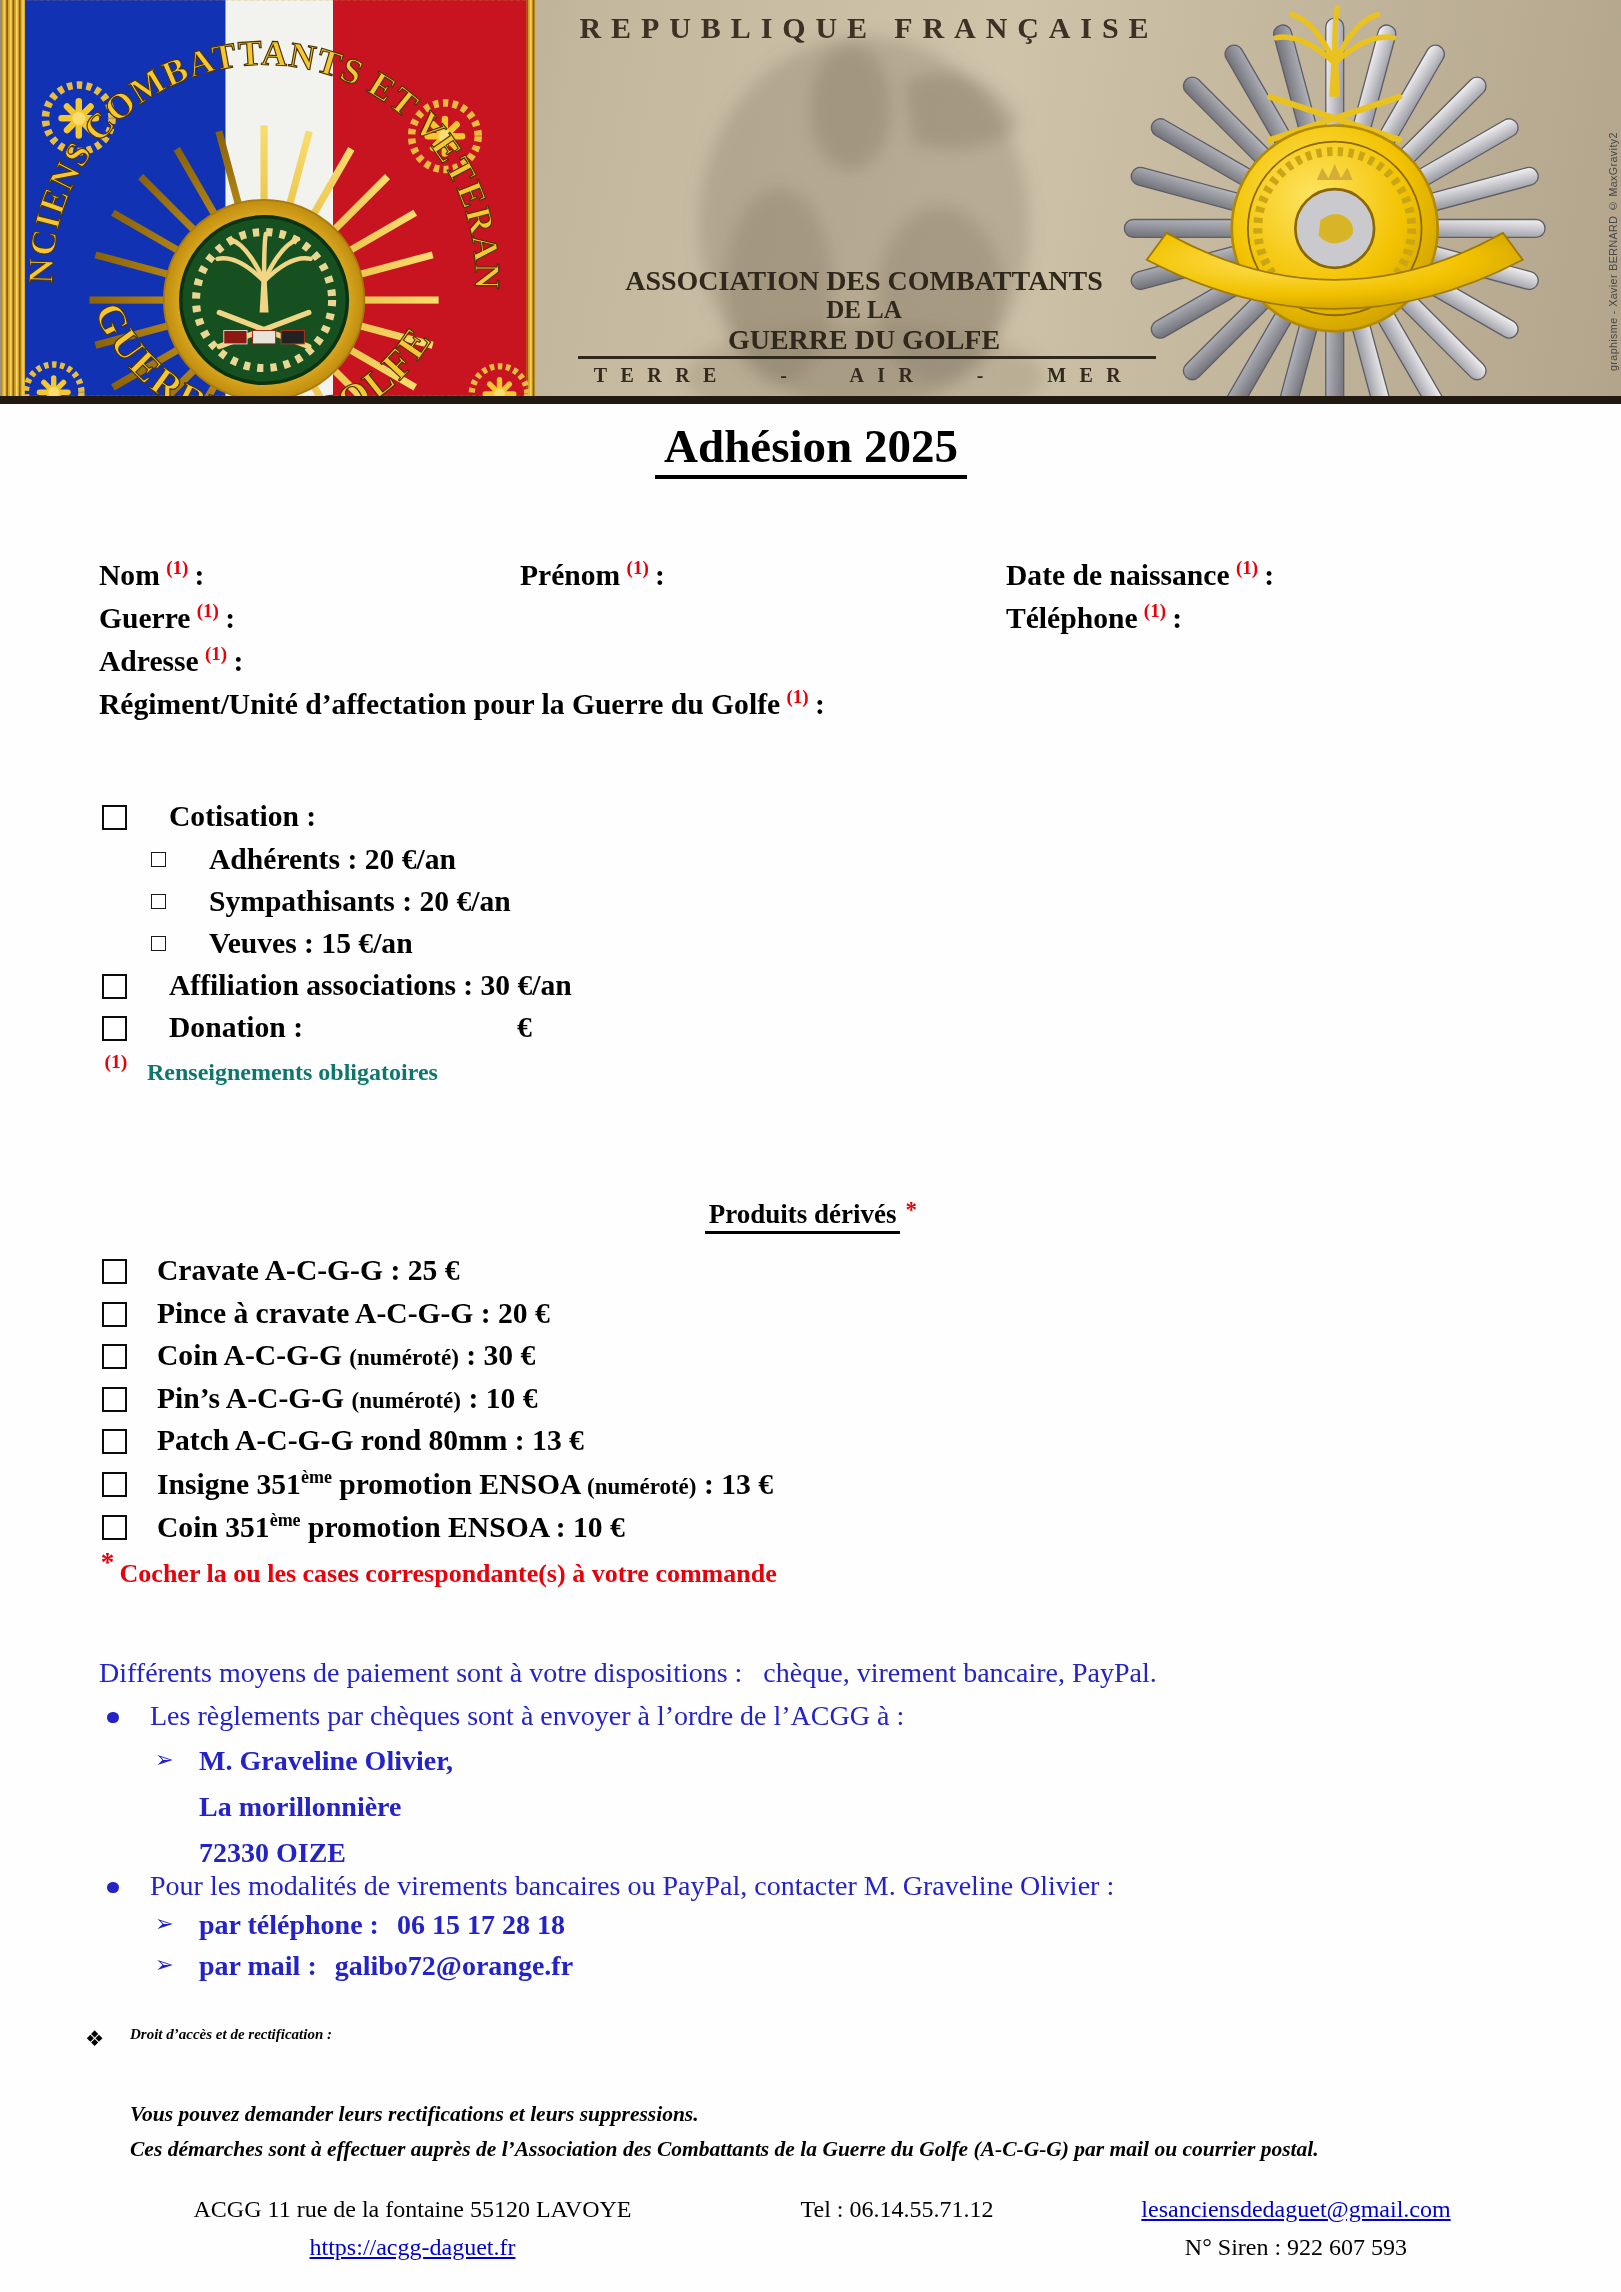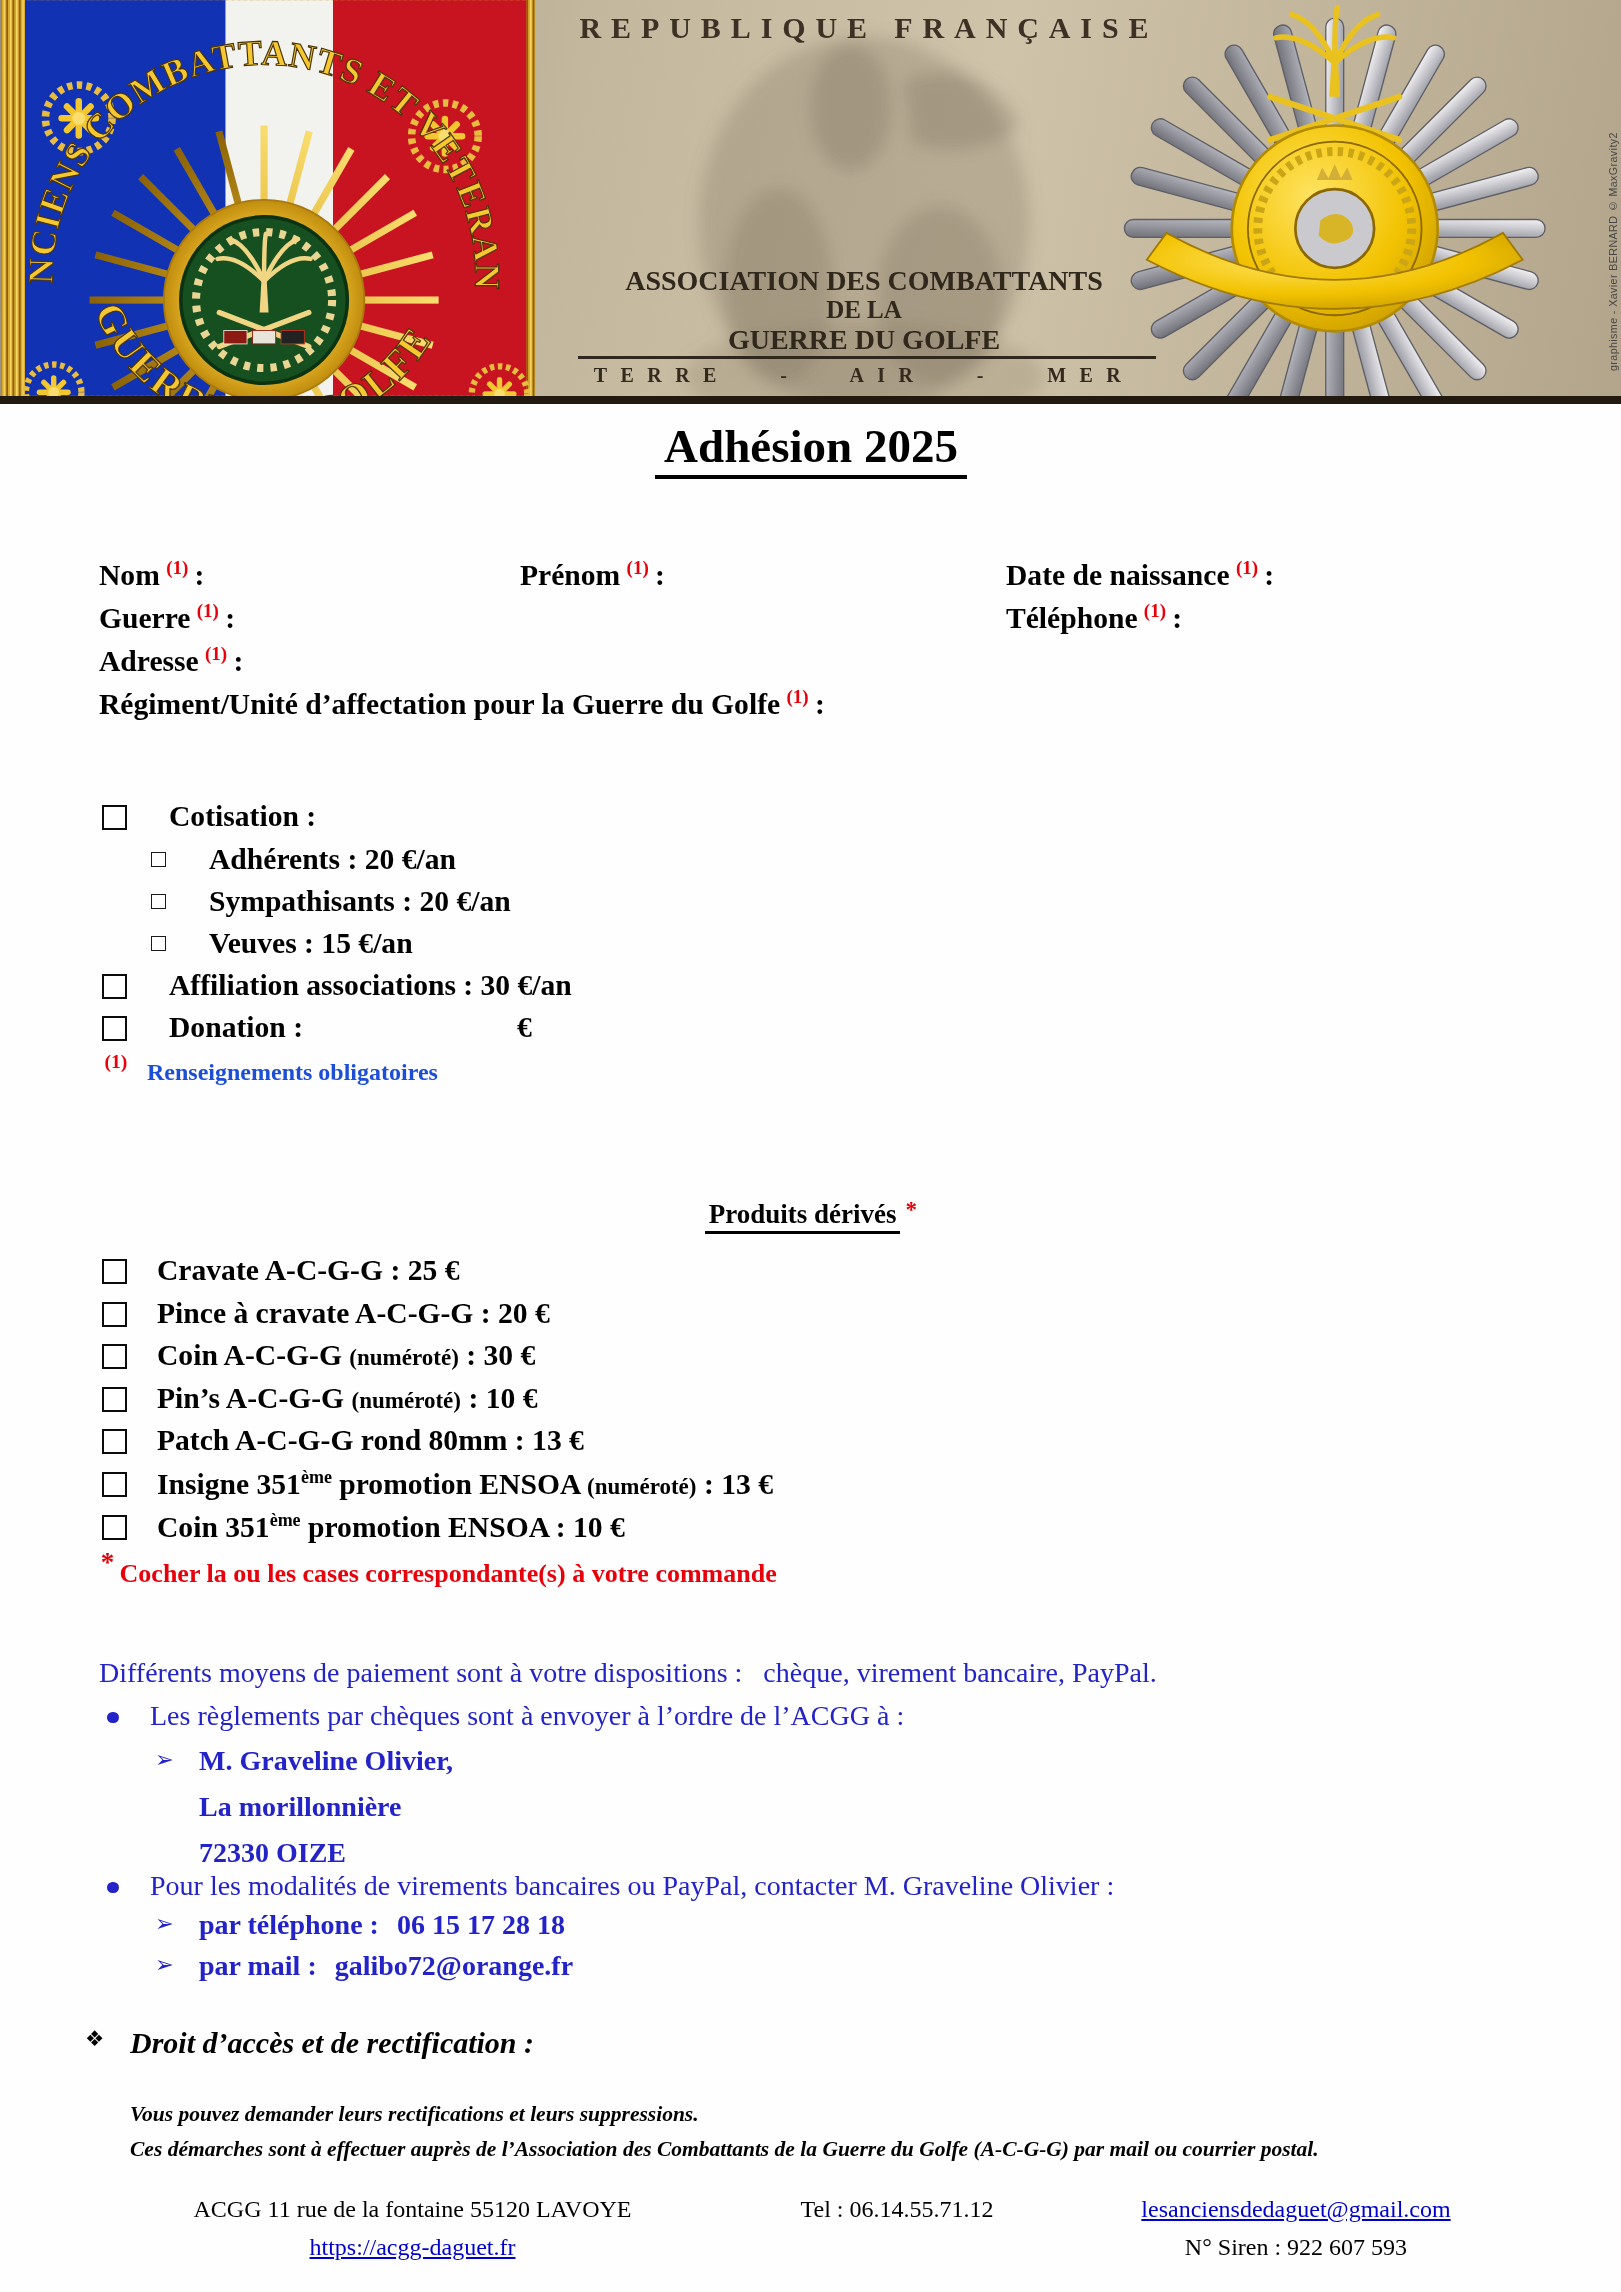--- a/index.html
+++ b/index.html
@@ -40,21 +40,21 @@
   .colon { margin-left:1.8px; }
 
   
   .crow { position:absolute; left:99px; height:39px; font-size:29.6px; font-weight:bold; white-space:nowrap; }
   .cb   { position:absolute; left:2.7px; top:4.5px; width:21.5px; height:21.5px; border:2.7px solid #0b0b0b; background:#fff; }
   .cb-sm{ position:absolute; left:52px; top:9px; width:13.4px; height:13.4px; border:1.8px solid #1a1a1a; background:#fff; }
   .clab    { position:absolute; left:70px;  top:0; }
   .clab-sm { position:absolute; left:110px; top:0; }
   .euro    { position:absolute; left:418px; top:0; }
   .rednote-sup { position:absolute; left:5.4px; top:-5.4px; color:#e8000a; font-size:19.7px; font-weight:bold; }
-  .rednote { position:absolute; left:48px; top:3.6px; color:#1d4ed8; font-size:24px; font-weight:bold; }
+  .rednote { position:absolute; left:48px; top:3.6px; color:#0f766e; font-size:24px; font-weight:bold; }
 
   
   .prod-head { position:absolute; top:1197px; left:0; width:100%; text-align:center; }
   .prod-head-inner { display:inline-block; font-size:27px; font-weight:bold;
                      border-bottom:3.6px solid #000; padding:0 3.6px 0.9px; }
   .prod-star { color:#e8000a; font-size:23px; vertical-align:super; margin-left:5.4px; font-weight:bold; }
   .plab { position:absolute; left:58px; top:0; }
   .paren { font-size:23px; }
   sup.eme { font-size:18px; }
   .foot-star { position:absolute; left:1.8px; top:-7.2px; color:#e8000a; font-size:27px; font-weight:bold; }
@@ -66,21 +66,21 @@
   .bdot { position:absolute; left:8px; top:11.6px; width:11.6px; height:11.6px; border-radius:50%; background:#2323c8; }
   .btxt { position:absolute; left:51px; top:0; }
   .chev { position:absolute; left:56px; top:0.9px; font-family:"DejaVu Sans",sans-serif; font-size:22.4px; color:#2323c8; }
   .ctxt { position:absolute; left:100px; top:0; font-weight:bold; }
   .cval { margin-left:18px; font-weight:bold; }
   .pre  { white-space:pre-wrap; }
 
   
   .grow { position:absolute; left:85px; font-style:italic; font-weight:bold; white-space:nowrap; }
   .gmark { position:absolute; left:0; top:0; font-style:normal; font-family:"DejaVu Sans",sans-serif; font-size:21.5px; }
-  .ghead { position:absolute; left:45px; top:0; font-size:30px; }
+  .ghead { position:absolute; left:45px; top:0; font-size:15px; }
   .gline { font-size:21.5px; }
 
   
   .footer { position:absolute; top:2196px; left:99px; width:1425px; display:grid;
             grid-template-columns:44% 24% 32%; row-gap:10.7px; font-size:24px; text-align:center; }
   .flink { color:#0000cc; text-decoration:underline; }
 </style>
 </head>
 <body>
 

